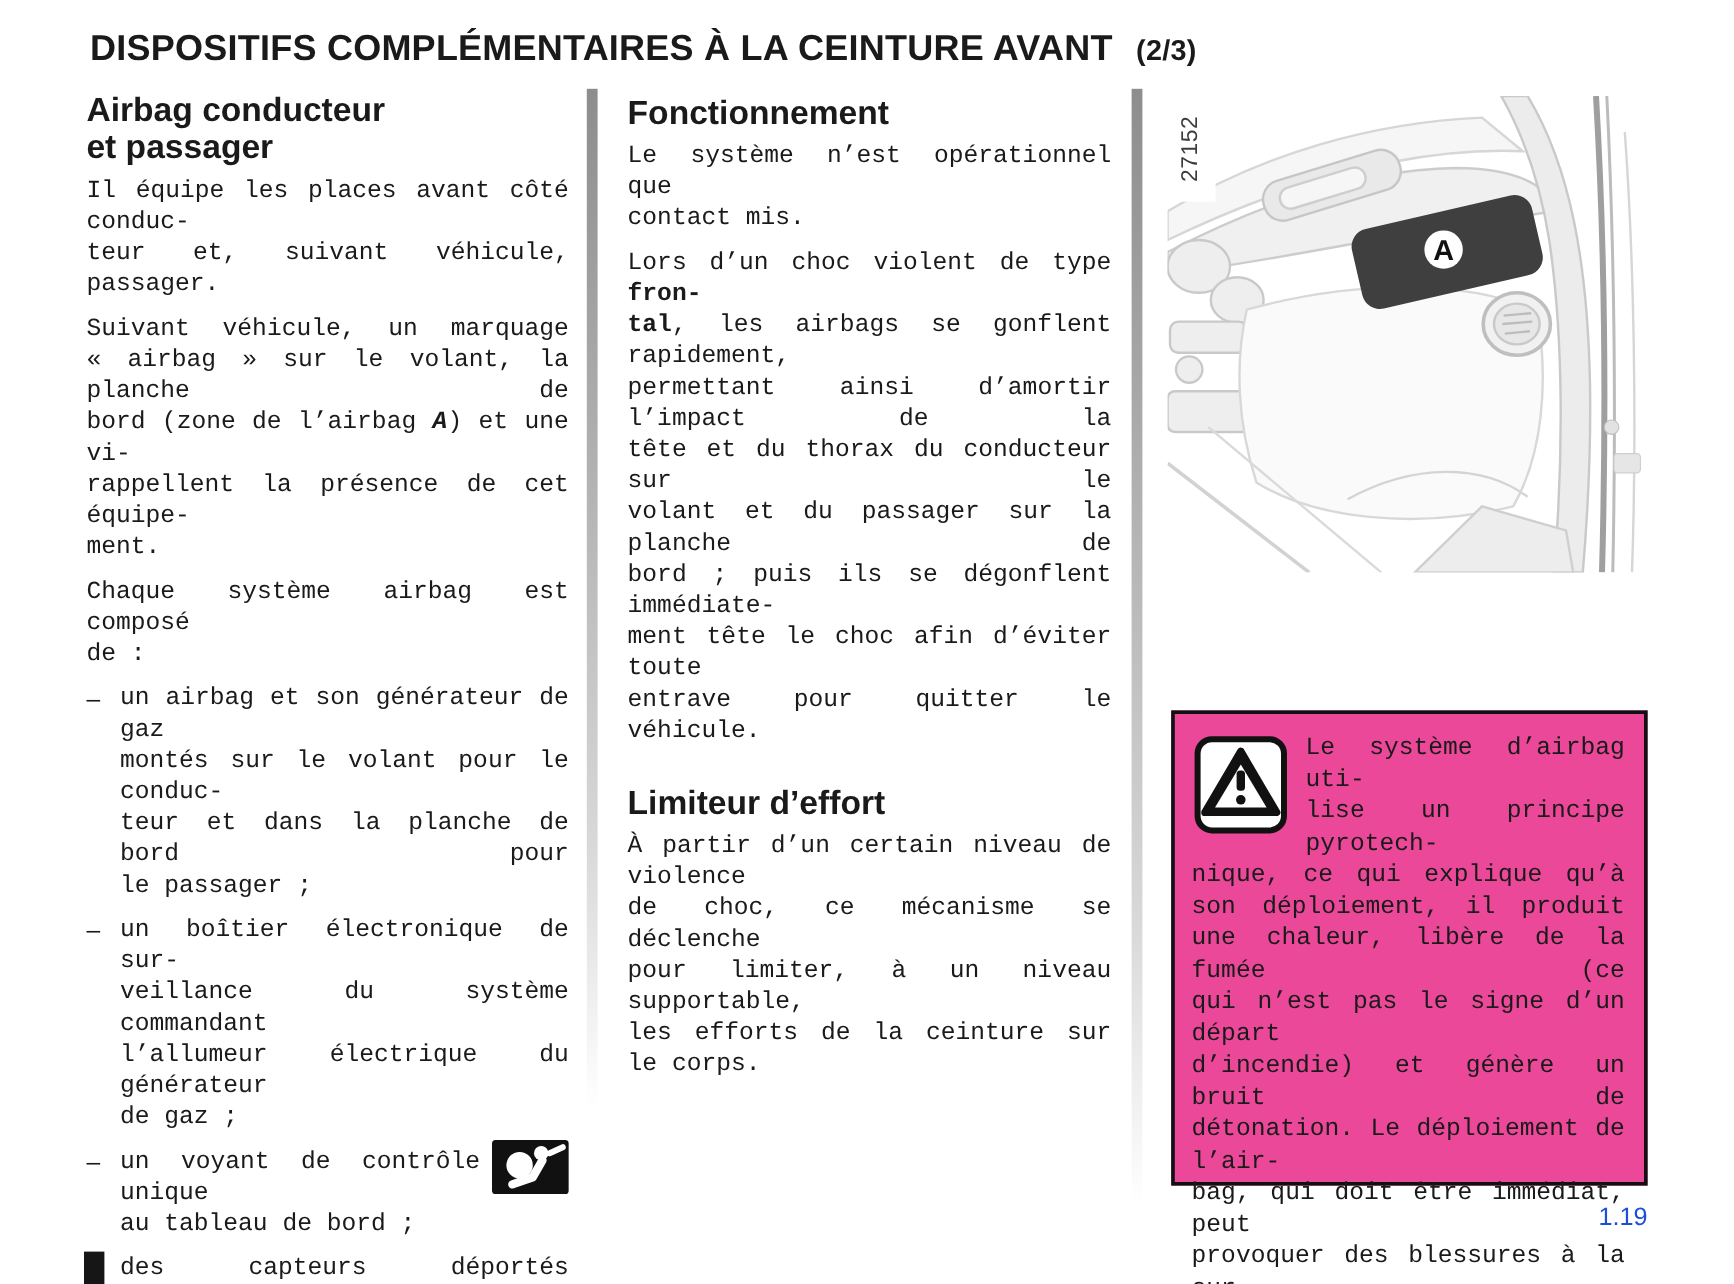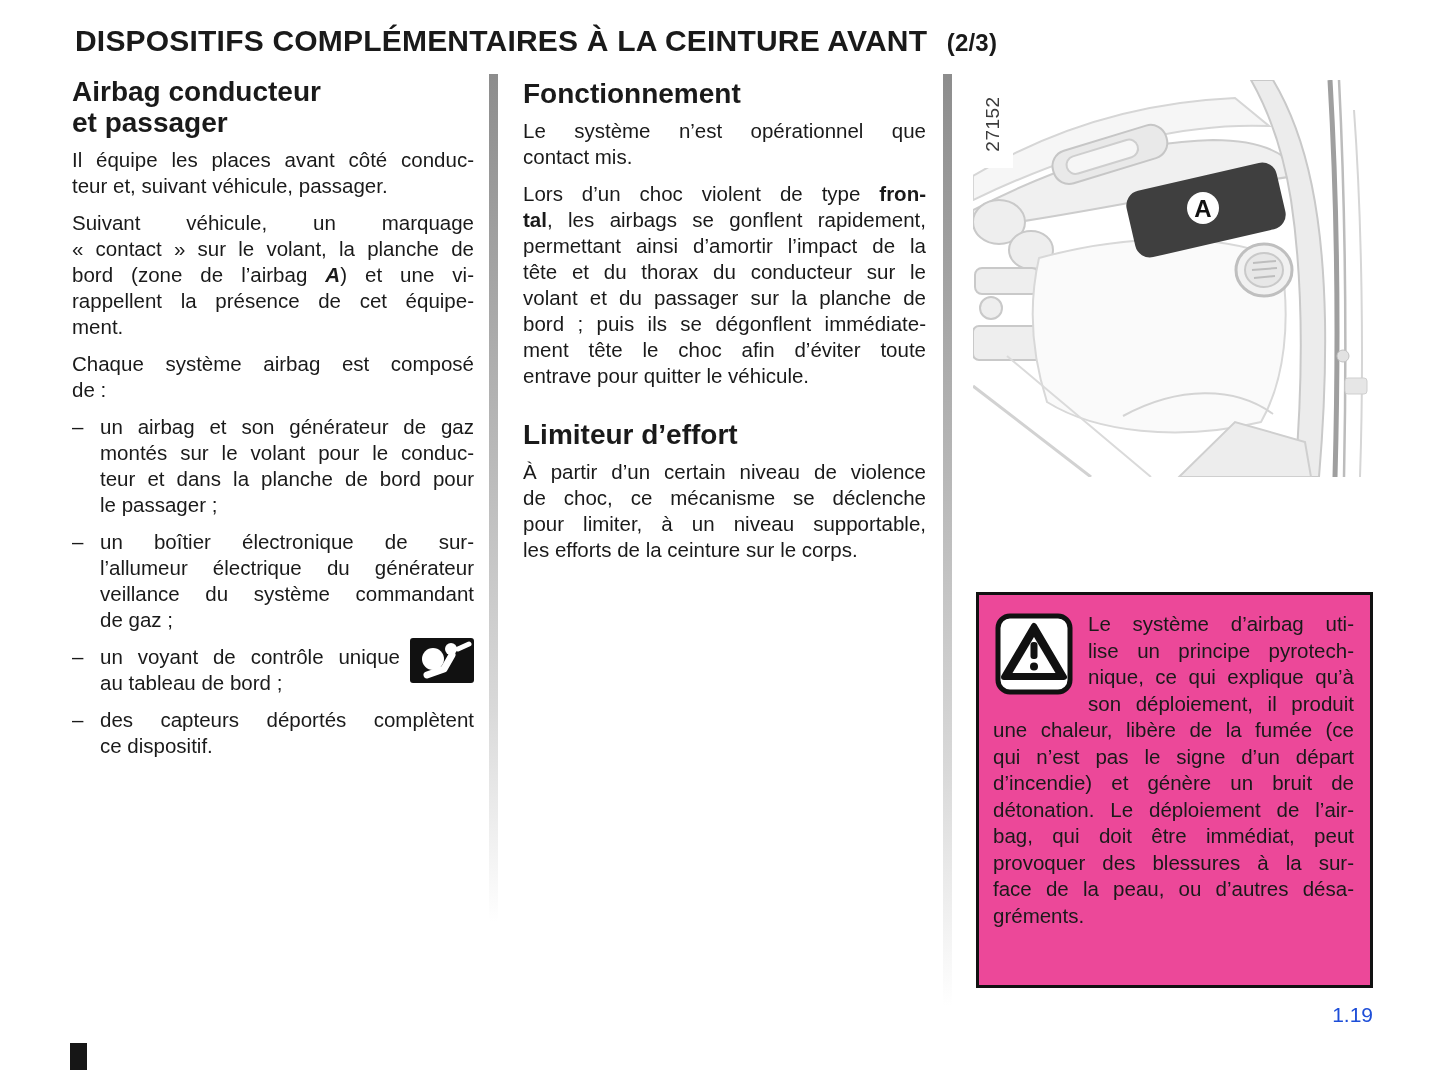--- a/index.html
+++ b/index.html
@@ -10,21 +10,21 @@
   .title .suffix{font-size:24px;margin-left:11px;}
 
   .col{position:absolute;font-size:20.5px;line-height:26px;}
   .col1{left:72px;top:76px;width:402px;}
   .col2{left:523px;top:78px;width:403px;}
 
   .col-heading{font-size:28px;line-height:31px;font-weight:bold;margin-bottom:9px;}
   .col-heading2{margin-top:30px;}
 
   .para{margin-bottom:11px;}
-  .tl{text-align:justify;text-align-last:justify;}
+  .tl{text-align:justify;text-align-last:justify;font-family:Liberation Mono, monospace;}
   .tl.last{text-align-last:left;}
   .hl{text-align:left;}
   .b{font-weight:bold;margin-top:34px;}
   .bi{font-weight:bold;font-style:italic;}
 
   .bullet{display:flex;margin-bottom:11px;}
   .bullet .dash{width:28px;flex:none;}
   .bullet .btxt{flex:1;min-width:0;}
   .bullet-iconrow{margin-top:8px;}
   .lamp-icon{flex:none;width:64px;margin-left:10px;margin-top:-6px;}
@@ -58,21 +58,21 @@
     <div class="col-heading">
         <div class="hl"><span>Airbag conducteur</span></div>
         <div class="hl last"><span>et passager</span></div>
       </div>
     <div class="para">
         <div class="tl"><span>Il équipe les places avant côté conduc-</span></div>
         <div class="tl last"><span>teur et, suivant véhicule, passager.</span></div>
       </div>
     <div class="para">
         <div class="tl"><span>Suivant véhicule, un marquage</span></div>
-        <div class="tl"><span>« contact » sur le volant, la planche de</span></div>
+        <div class="tl"><span>« airbag » sur le volant, la planche de</span></div>
         <div class="tl"><span>bord (zone de l’airbag </span><span class="bi">A</span><span>) et une vi-</span></div>
         <div class="tl"><span>rappellent la présence de cet équipe-</span></div>
         <div class="tl last"><span>ment.</span></div>
       </div>
     <div class="para">
         <div class="tl"><span>Chaque système airbag est composé</span></div>
         <div class="tl last"><span>de :</span></div>
       </div>
 
     <div class="bullet">
@@ -82,22 +82,22 @@
           <div class="tl"><span>montés sur le volant pour le conduc-</span></div>
           <div class="tl"><span>teur et dans la planche de bord pour</span></div>
           <div class="tl last"><span>le passager ;</span></div>
         </div>
     </div>
 
     <div class="bullet">
       <span class="dash">–</span>
       <div class="btxt">
           <div class="tl"><span>un boîtier électronique de sur-</span></div>
+          <div class="tl"><span>veillance du système commandant</span></div>
           <div class="tl"><span>l’allumeur électrique du générateur</span></div>
-          <div class="tl"><span>veillance du système commandant</span></div>
           <div class="tl last"><span>de gaz ;</span></div>
         </div>
     </div>
 
     <div class="bullet bullet-iconrow">
       <span class="dash">–</span>
       <div class="btxt">
           <div class="tl"><span>un voyant de contrôle unique</span></div>
           <div class="tl last"><span>au tableau de bord ;</span></div>
         </div>

